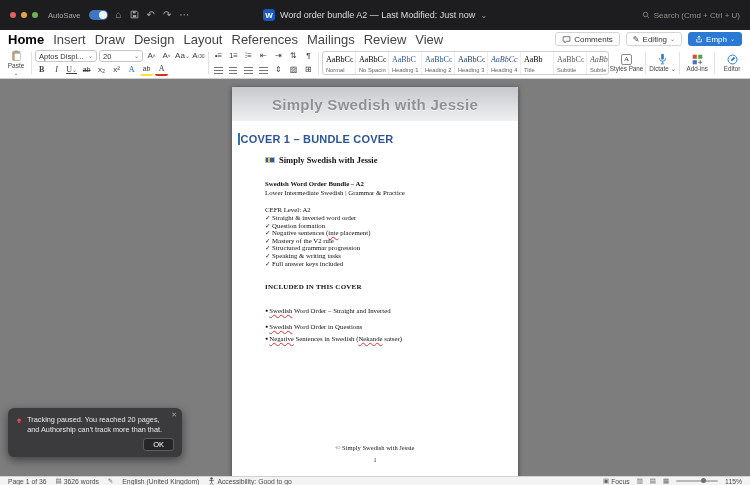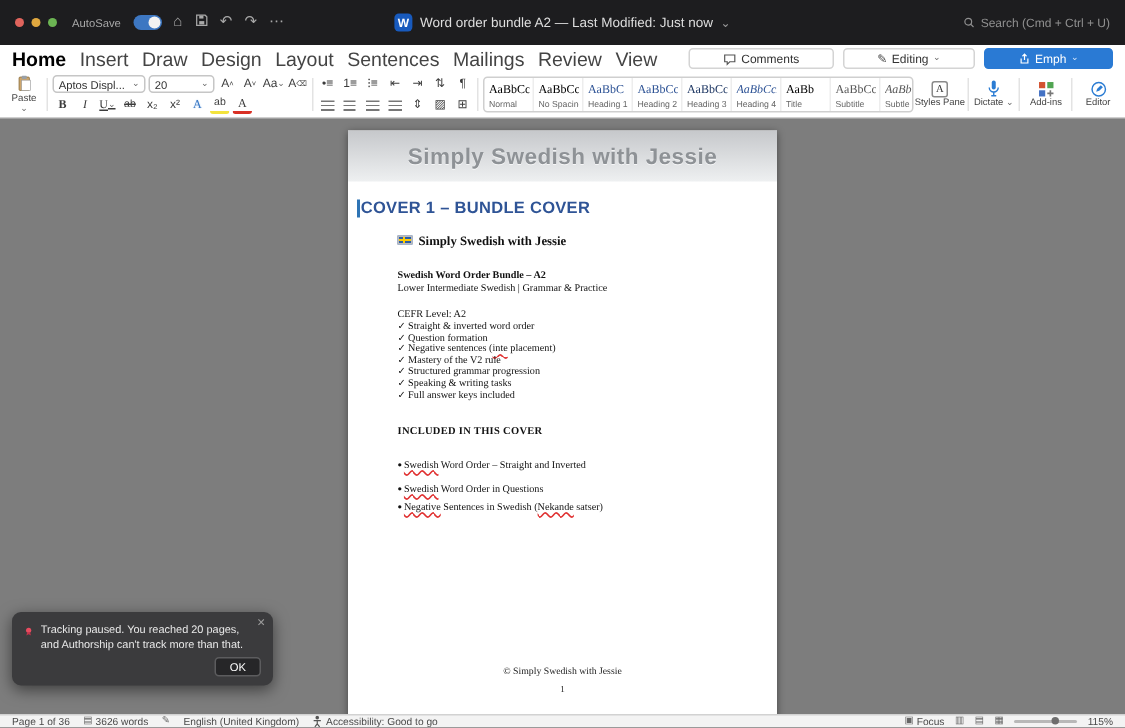--- a/index.html
+++ b/index.html
@@ -23,21 +23,21 @@
   .tb-chev { font-size:8px; color:#9a9a9a; }
   .tb-search { margin-left:auto; display:flex; align-items:center; gap:4px; font-size:8px; color:#909090; }
 
   
   .tabbar { position:absolute; top:30px; left:0; right:0; height:18px; background:#ffffff;
             display:flex; align-items:center; padding:0 8px; }
   .tabs { display:flex; gap:9px; align-items:center; }
   .rtab { font-size:13px; color:#444; white-space:nowrap; cursor:default; }
   .rtab.active { color:#000; font-weight:bold; }
   .tab-actions { margin-left:auto; display:flex; align-items:center; gap:6px; }
-  .pill { height:14px; display:flex; align-items:center; gap:3px; padding:0 22px; border-radius:3px;
+  .pill { height:14px; display:flex; align-items:center; gap:3px; padding:0 6px; border-radius:3px;
           font-size:8px; color:#333; background:#fff; border:1px solid #d4d4d4; white-space:nowrap; }
   .pill .chev6 { font-size:6px; color:#666; }
   .pill.share { background:#2a7ad4; border-color:#2a7ad4; color:#fff; }
   .pill.share .chev6 { color:#dce9fa; }
   .pencil-g { font-size:8px; color:#444; }
 
   
   .toolbar { position:absolute; top:48px; left:0; right:0; height:31px; background:#fff;
              border-bottom:1px solid #cfcfcf; display:flex; align-items:stretch; padding:2px 4px; gap:3px; overflow:hidden; }
   .gdiv { width:1px; background:#e3e3e3; margin:2px 0; flex:0 0 1px; }
@@ -166,21 +166,21 @@
   </div>
 </header>
 
 <nav class="tabbar">
   <div class="tabs">
       <span class="rtab active">Home</span>
       <span class="rtab">Insert</span>
       <span class="rtab">Draw</span>
       <span class="rtab">Design</span>
       <span class="rtab">Layout</span>
-      <span class="rtab">Sentences</span>
+      <span class="rtab">References</span>
       <span class="rtab">Mailings</span>
       <span class="rtab">Review</span>
       <span class="rtab">View</span>
     </div>
   <div class="tab-actions">
     <div class="pill">
       <svg width="9" height="9" viewBox="0 0 16 16">
           <path d="M2 3h12v8H8l-3 3v-3H2z" fill="none" stroke="#555" stroke-width="1.4"></path>
         </svg>
       <span>Comments</span>

